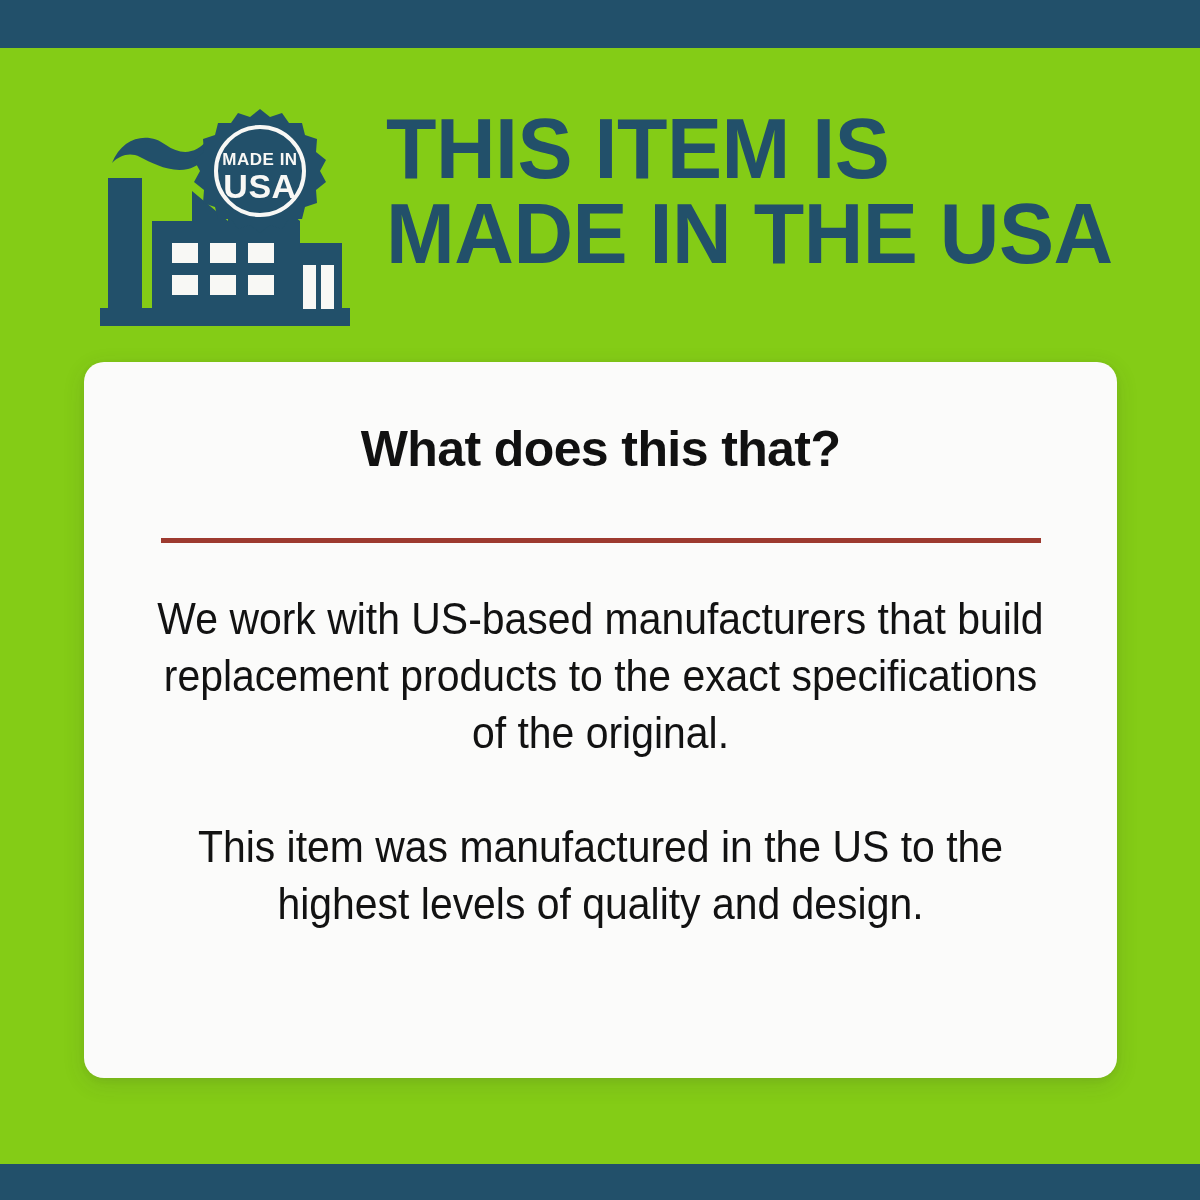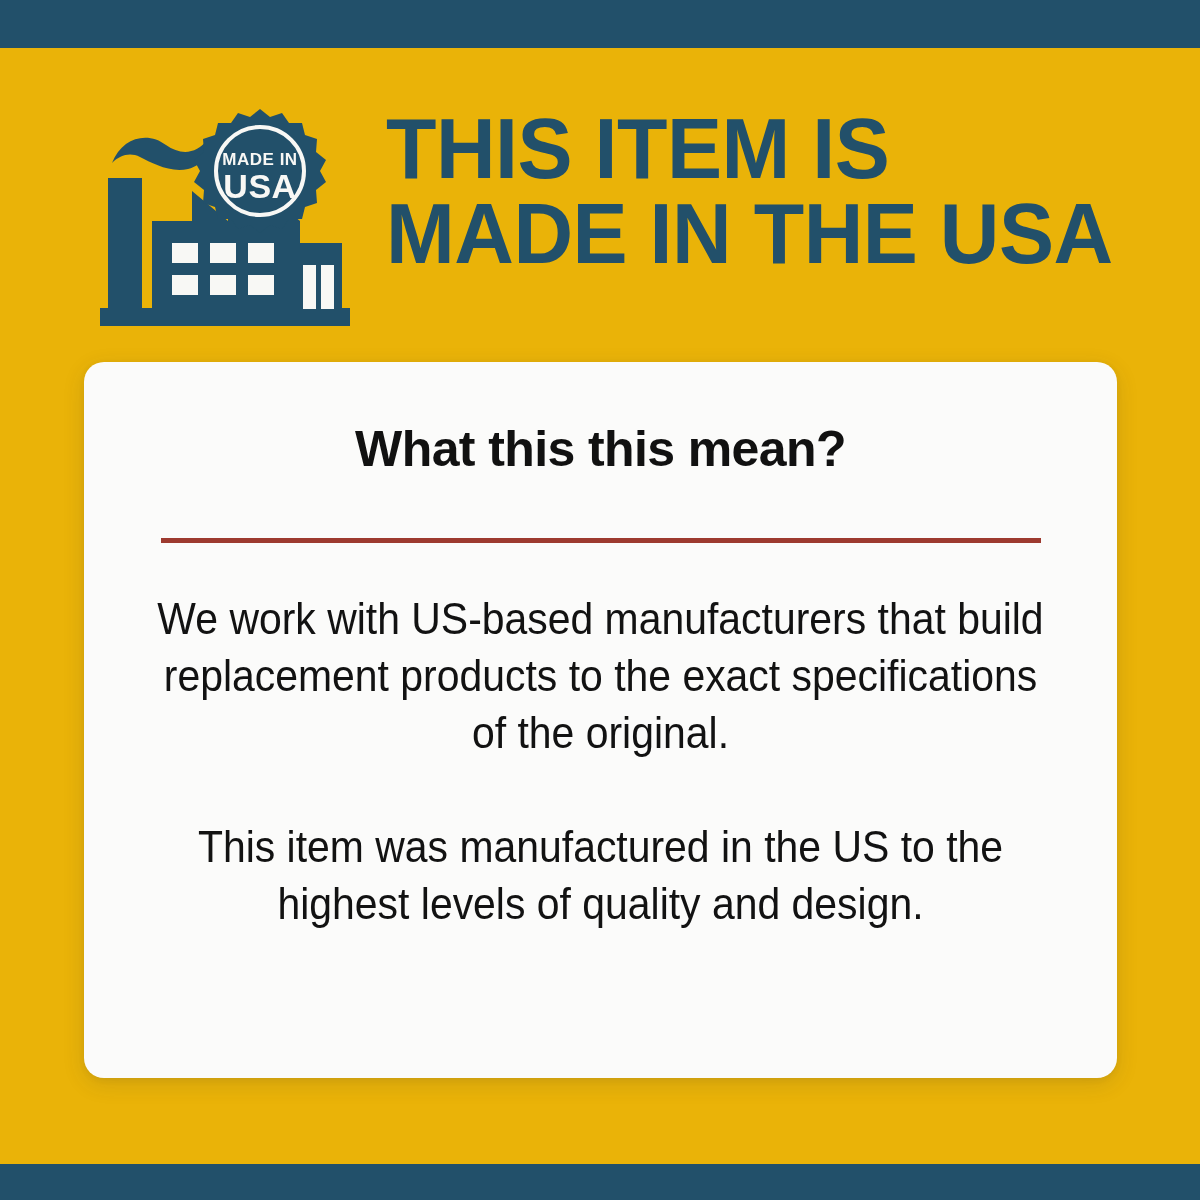--- a/index.html
+++ b/index.html
@@ -5,21 +5,21 @@
   * { margin:0; padding:0; box-sizing:border-box; }
   html, body {
     width:1200px; height:1200px;
     background:#ffffff;
     font-family:"Liberation Sans", sans-serif;
     overflow:hidden;
   }
   #page {
     position:relative;
     width:1200px; height:1200px;
-    background:#eab308;
+    background:#84cc16;
   }
 
   
   .band {
     position:absolute; left:0; width:1200px;
     background:#22506a;
   }
   #band-top    { top:0;    height:48px; }
   #band-bottom { top:1164px; height:36px; }
 
@@ -150,21 +150,21 @@
 
     <div id="headline">
       <span class="hl-line">THIS ITEM IS</span>
       <span class="hl-line">MADE IN THE USA</span>
     </div>
 
   </div>
 
   <div id="card">
 
-    <div id="card-heading">What this this mean?</div>
+    <div id="card-heading">What does this that?</div>
 
     <div id="divider"></div>
 
     <div id="body-copy">
       <span class="para">We work with US-based manufacturers that build replacement products to the exact specifications of the original.</span>
       <span class="para">This item was manufactured in the US to the highest levels of quality and design.</span>
     </div>
 
   </div>
 

